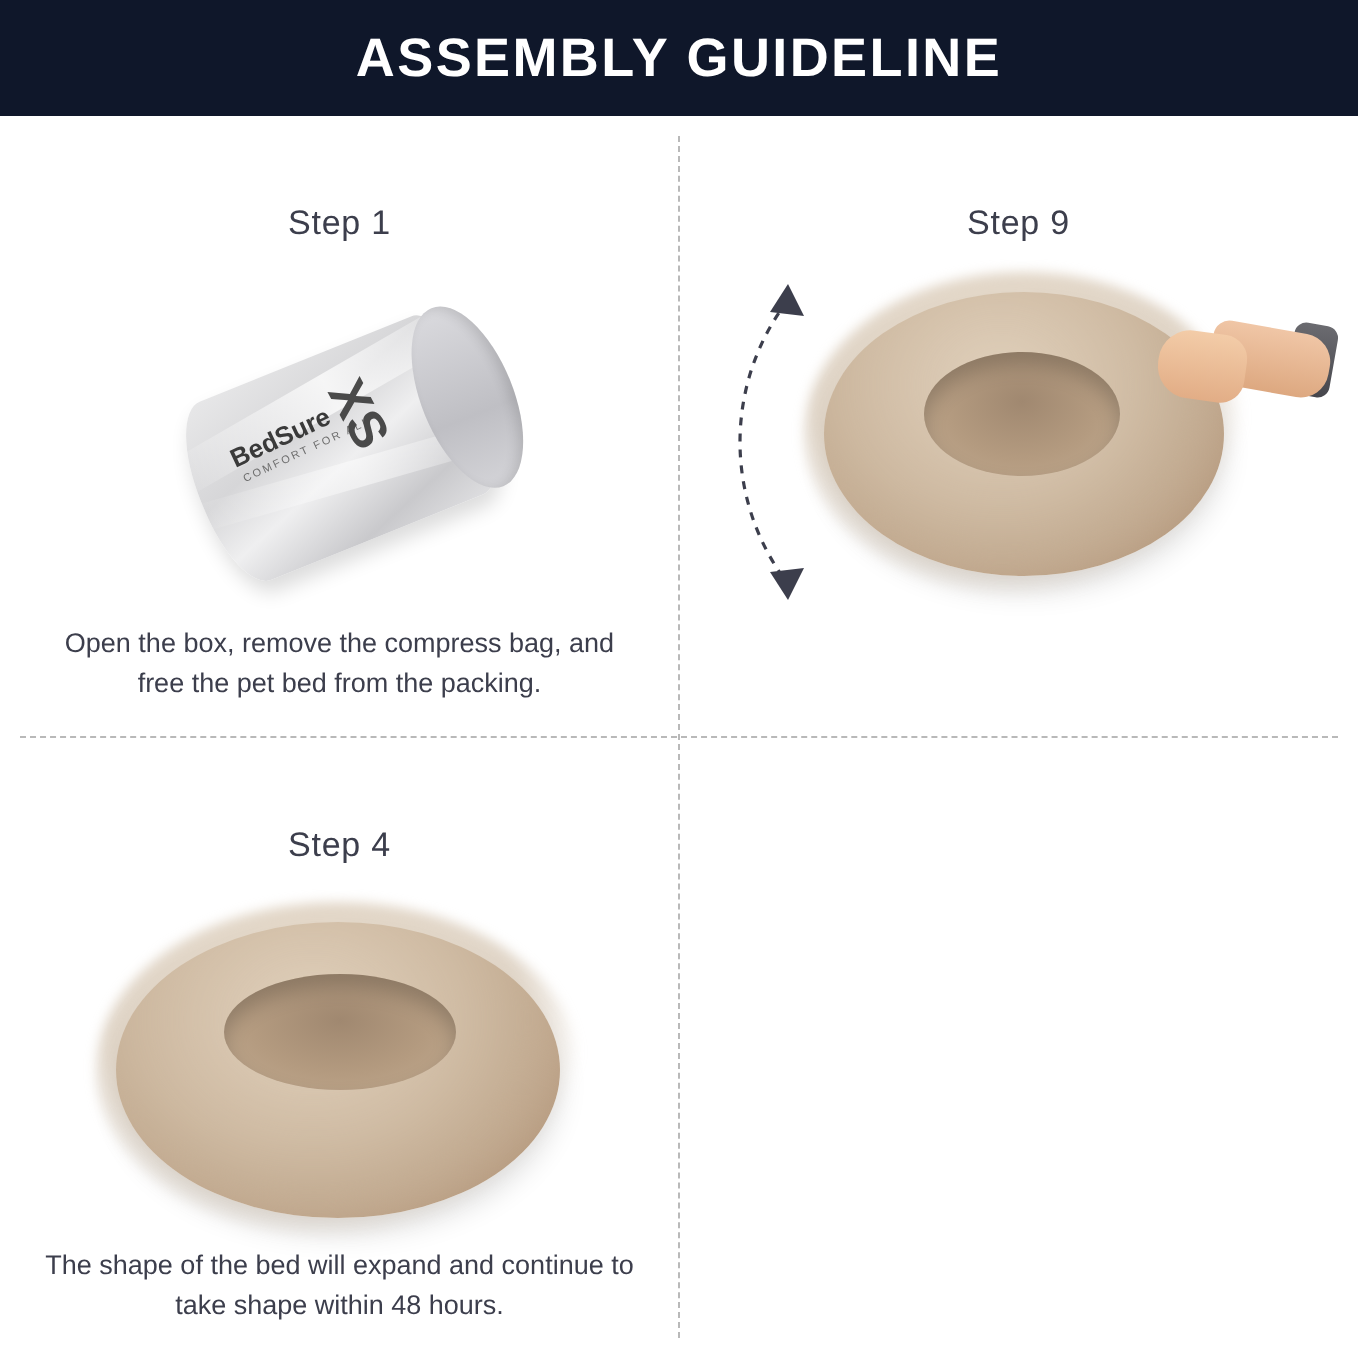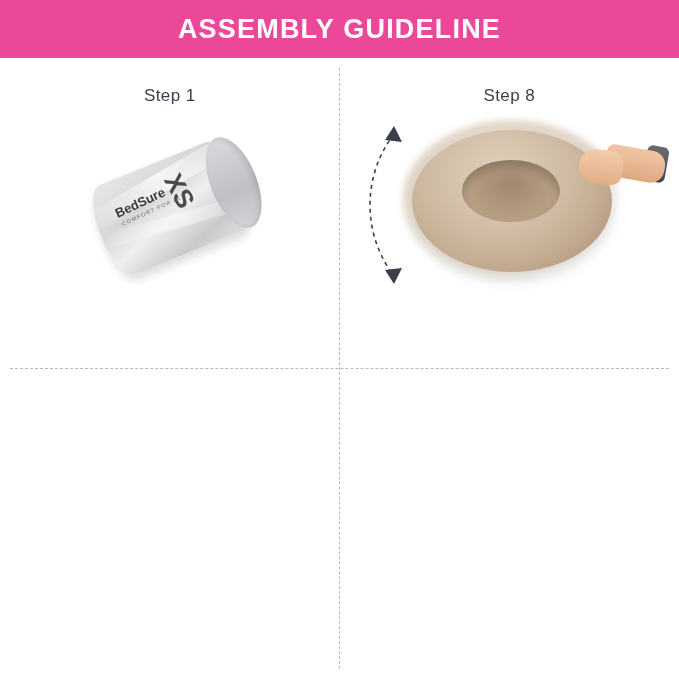--- a/index.html
+++ b/index.html
@@ -15,21 +15,21 @@
   }
   .page {
     position: relative;
     width: 679px;
     height: 679px;
     background: #ffffff;
     box-sizing: border-box;
   }
   .header {
     height: 58px;
-    background: #ec4899;
+    background: #0f172a;
     display: flex;
     align-items: center;
     justify-content: center;
   }
   .header-title {
     color: #ffffff;
     font-size: 27px;
     font-weight: bold;
     letter-spacing: 1.2px;
   }
@@ -40,21 +40,21 @@
     display: grid;
     grid-template-columns: 1fr 1fr;
     grid-template-rows: 1fr 1fr;
   }
   .cell {
     position: relative;
     box-sizing: border-box;
     display: flex;
     flex-direction: column;
     align-items: center;
-    padding-top: 28px;
+    padding-top: 44px;
   }
   .v-divider {
     position: absolute;
     left: 339px;
     top: 10px;
     bottom: 10px;
     width: 0;
     border-left: 1px dashed #b9b9b9;
   }
   .h-divider {
@@ -271,37 +271,54 @@
           <div class="pkg-body">
             <div class="pkg-sheen"></div>
             <div class="pkg-sheen2"></div>
           </div>
           <div class="pkg-cap"></div>
           <div class="pkg-brand">BedSure</div>
           <div class="pkg-sub">COMFORT FOR ALL</div>
           <div class="pkg-size">XS</div>
         </div>
       </div>
+      <div class="caption">Open the box, remove the compress bag, and free the pet bed from the packing.</div>
     </div>
 
     <div class="cell">
-      <div class="step-label">Step 8</div>
+      <div class="step-label">Step 9</div>
       <div class="art">
         <svg class="arrow-svg" width="110" height="180">
           <path d="M40 18 C8 60, 8 118, 40 160" stroke="#3c3e4c" stroke-width="1.6" fill="none" stroke-dasharray="4 4"></path>
           <polygon points="40,10 48,26 31,24" fill="#3c3e4c"></polygon>
           <polygon points="40,168 48,152 31,154" fill="#3c3e4c"></polygon>
         </svg>
         <div class="bed bed-outer" style="left:72px; top:20px; width:200px; height:142px;"></div>
         <div class="fuzz" style="left:62px; top:10px; width:220px; height:162px;"></div>
         <div class="bed bed-hole" style="left:122px; top:50px; width:98px; height:62px;"></div>
         <div class="hand">
           <div class="sleeve"></div>
           <div class="forearm"></div>
           <div class="fist"></div>
         </div>
       </div>
     </div>
 
 
+    <div class="cell">
+      <div class="step-label">Step 4</div>
+      <div class="art">
+        <div class="dog">
+          <div class="dog-ear l"></div>
+          <div class="dog-ear r"></div>
+          <div class="dog-body"></div>
+          <div class="dog-head"></div>
+          <div class="dog-muzzle"></div>
+        </div>
+        <div class="bed bed-outer" style="left:58px; top:24px; width:222px; height:148px;"></div>
+        <div class="fuzz" style="left:48px; top:14px; width:242px; height:168px;"></div>
+        <div class="bed bed-hole" style="left:112px; top:50px; width:116px; height:58px;"></div>
+      </div>
+      <div class="caption">The shape of the bed will expand and continue to take shape within 48 hours.</div>
+    </div>
 
   </div>
 </div>
 
 </body></html>

